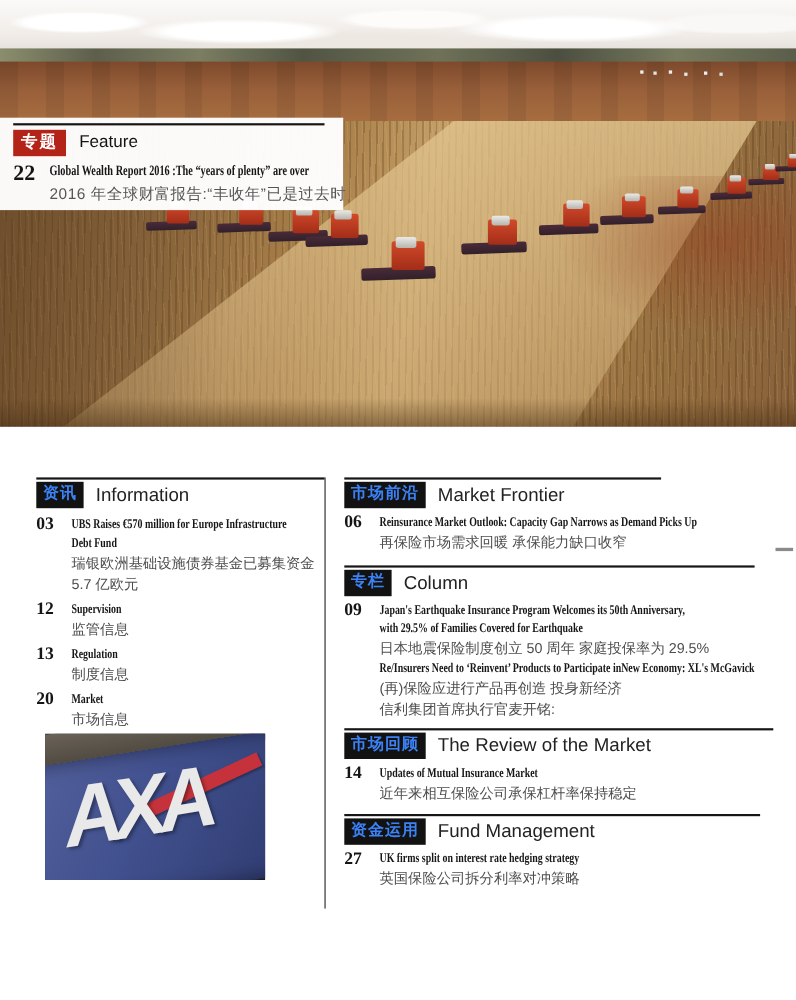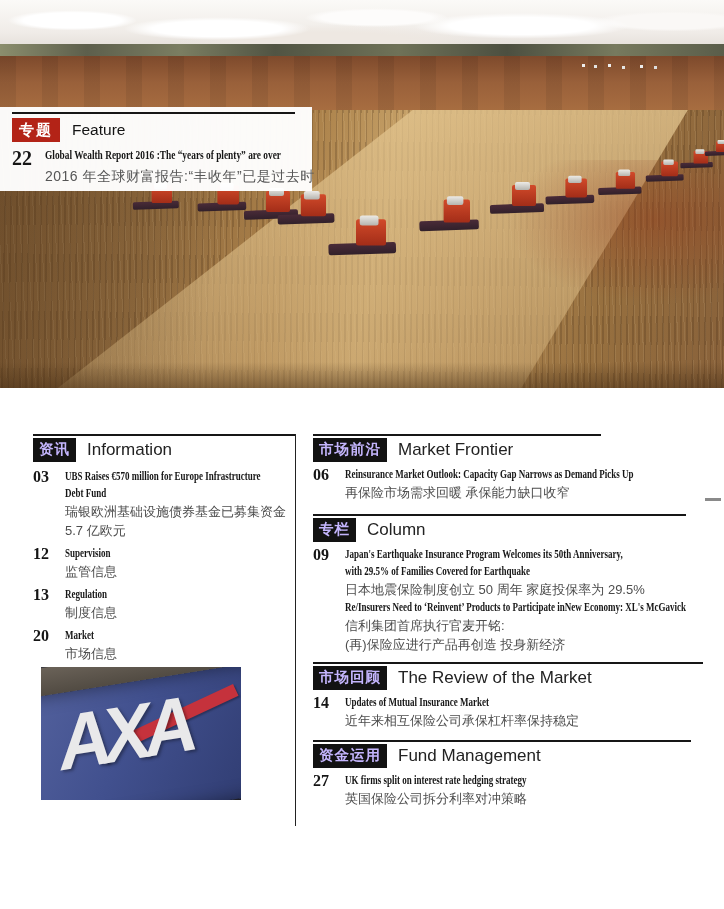--- a/index.html
+++ b/index.html
@@ -62,21 +62,21 @@
   .hero-box .sec-label{font-size:15.5px;color:#141414;margin-left:12px;}
   .hero-item{position:absolute;left:12px;top:40px;display:flex;}
   .hero-num{font-family:"Liberation Serif",serif;font-weight:bold;font-size:20px;width:33px;flex:none;}
   .hero-title-en{font-family:"Liberation Serif",serif;font-weight:bold;font-size:13px;
     white-space:nowrap;transform:scaleX(.72);transform-origin:0 0;}
   .hero-title-zh{font-size:14px;color:#555;margin-top:5px;letter-spacing:.5px;white-space:nowrap;}
 
   
   .sec-rule{height:2px;background:#161616;}
   .sec-head{display:flex;align-items:center;margin-top:3px;height:22px;}
-  .tag-black{background:#121212;color:#c4b5fd;font-weight:bold;font-size:14.5px;line-height:1;
+  .tag-black{background:#121212;color:#3b82f6;font-weight:bold;font-size:14.5px;line-height:1;
     padding:4px 6px 5px;letter-spacing:1px;}
   .sec-label{font-size:17px;color:#222;margin-left:11px;}
 
   .toc-item{display:flex;margin-top:5px;}
   .toc-num{font-family:"Liberation Serif",serif;font-weight:bold;font-size:16px;width:32px;flex:none;}
   .toc-text{min-width:0;}
   .line-en{font-family:"Liberation Serif",serif;font-weight:bold;font-size:12px;line-height:17px;
     color:#161616;white-space:nowrap;transform:scaleX(.75);transform-origin:0 0;width:max-content;}
   .line-zh{font-size:13px;line-height:19px;color:#4d4d4d;white-space:nowrap;}
 
@@ -275,22 +275,22 @@
       <span class="sec-label">Column</span>
     </div>
     <div class="sec-items">
           <div class="toc-item">
             <div class="toc-num">09</div>
             <div class="toc-text">
               <div class="line-en">Japan's Earthquake Insurance Program Welcomes its 50th Anniversary,</div>
               <div class="line-en">with 29.5% of Families Covered for Earthquake</div>
               <div class="line-zh">日本地震保险制度创立 50 周年  家庭投保率为 29.5%</div>
               <div class="line-en">Re/Insurers Need to ‘Reinvent’ Products to Participate inNew Economy: XL's McGavick</div>
+              <div class="line-zh">(再)保险应进行产品再创造  投身新经济</div>
               <div class="line-zh">信利集团首席执行官麦开铭:</div>
-              <div class="line-zh">(再)保险应进行产品再创造  投身新经济</div>
             </div>
           </div>
         </div>
   </section>
 
   <section class="rsec">
     <div class="sec-rule"></div>
     <div class="sec-head">
       <span class="tag-black">市场回顾</span>
       <span class="sec-label">The Review of the Market</span>

